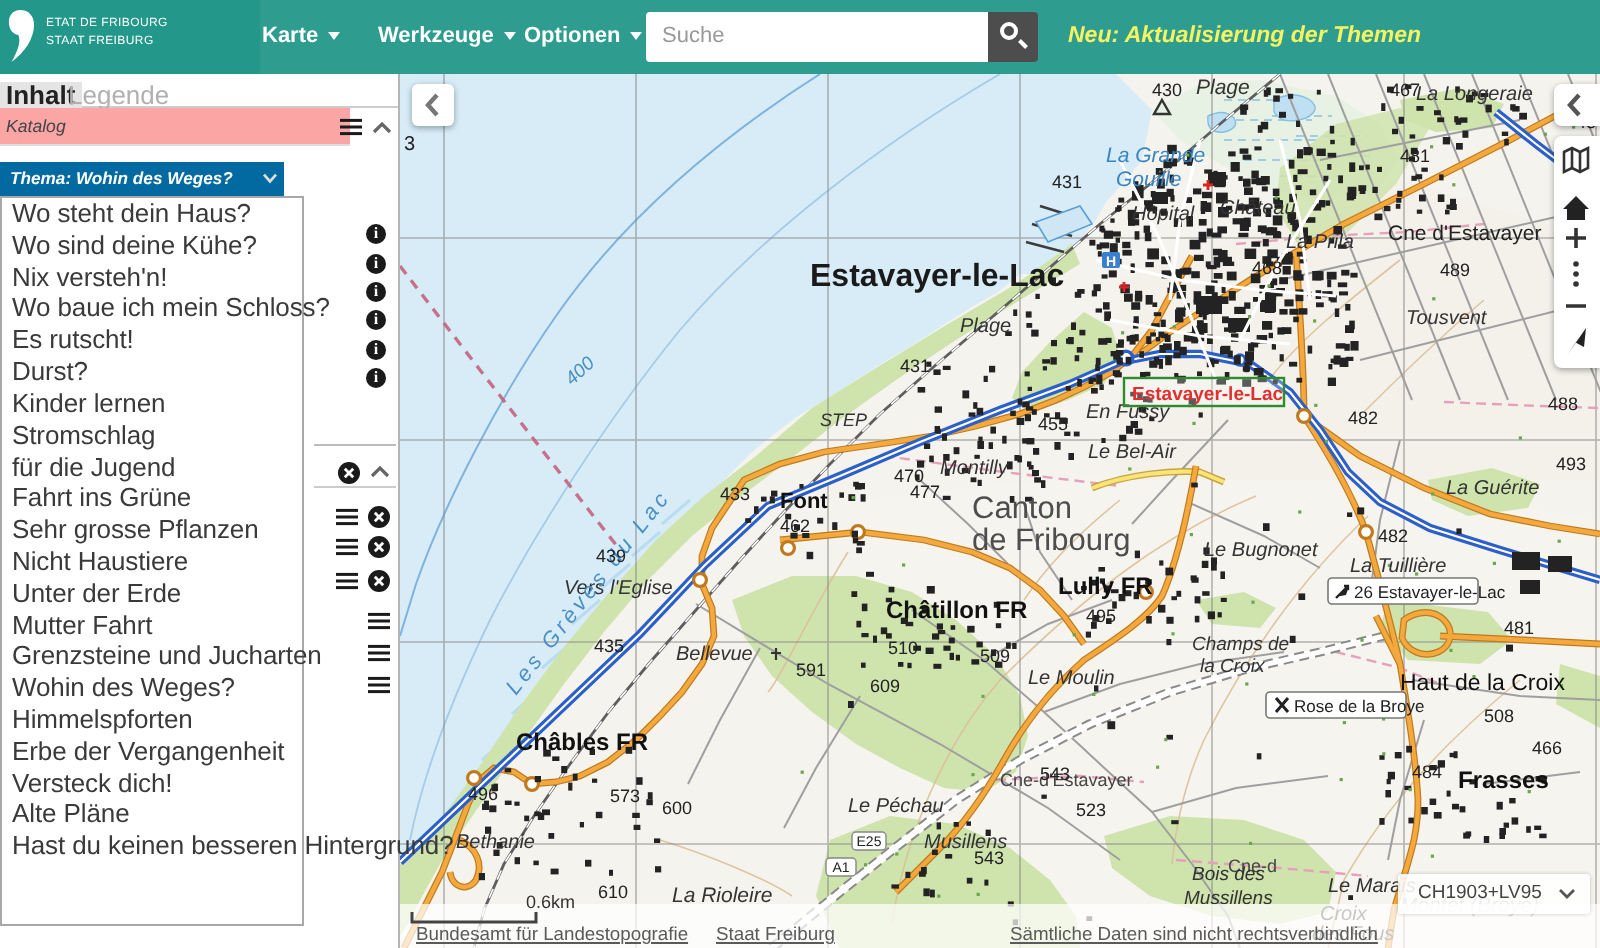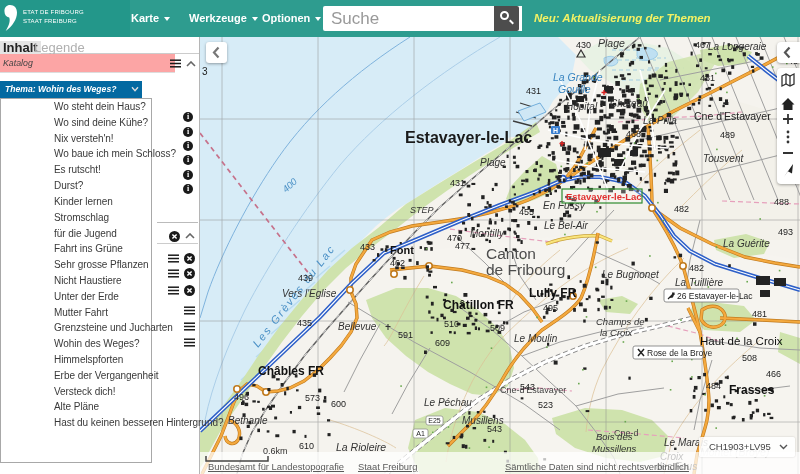--- a/index.html
+++ b/index.html
@@ -2,37 +2,37 @@
 <html><head><meta charset="utf-8">
 <style>
 *{margin:0;padding:0;box-sizing:border-box;}
 html,body{width:800px;height:474px;overflow:hidden;font-family:"Liberation Sans",sans-serif;background:#fff;}
 #page{position:relative;width:800px;height:474px;}
 #header{position:absolute;left:0;top:0;width:800px;height:37px;background:#2e9c8f;}
 #logo{position:absolute;left:0;top:0;width:130px;height:37px;background:#23978a;}
 #logoTxt{position:absolute;left:23px;top:8px;color:#fff;font-size:6px;letter-spacing:0.2px;line-height:9px;}
 .menu{position:absolute;top:0;height:37px;line-height:37px;color:#fff;font-size:11px;font-weight:bold;}
 .caret{display:inline-block;width:0;height:0;border-left:3.5px solid transparent;border-right:3.5px solid transparent;border-top:4px solid #fff;margin-left:5px;vertical-align:middle;}
-#search{position:absolute;left:323px;top:6px;width:199px;height:25px;background:#fff;border-radius:2px 0 0 2px;font-size:17px;color:#999;line-height:25px;padding-left:8px;}
+#search{position:absolute;left:323px;top:6px;width:171px;height:25px;background:#fff;border-radius:2px 0 0 2px;font-size:11px;color:#999;line-height:25px;padding-left:8px;}
 #sbtn{position:absolute;left:494px;top:6px;width:25px;height:25px;background:#4d4d4d;border-radius:0 2px 2px 0;}
 #mag{position:absolute;left:6px;top:5px;width:9px;height:9px;border:2px solid #fff;border-radius:50%;}
 #mag:after{content:"";position:absolute;left:7px;top:8px;width:5px;height:2px;background:#fff;transform:rotate(45deg);}
 #neu{position:absolute;left:534px;top:0;height:37px;line-height:37px;color:#f5f263;font-size:11.5px;font-weight:bold;font-style:italic;}
 #sidebar{position:absolute;left:0;top:37px;width:200px;height:437px;background:#fff;border-right:1px solid #b5b5b5;}
 #tabs{position:absolute;left:0;top:4px;width:199px;height:13px;border-bottom:1px solid #ccc;background:#fff;}
 .tab{position:absolute;top:0;height:13px;line-height:13px;font-size:13px;padding:0 3px;}
 #tab1{left:0px;background:#e4e4e4;color:#222;font-weight:bold;}
 #tab2{left:31px;color:#b0b0b0;}
 #katalog{position:absolute;left:0;top:17px;width:175px;height:19px;border-bottom:1px solid #ddd;background:#fca5a5;font-style:italic;}
 #katalog span{position:absolute;left:3px;top:4px;font-size:8.8px;color:#444;}
 .ic{position:absolute;}
 #thema{position:absolute;left:0px;top:43.5px;width:142px;height:17px;background:#0369a1;color:#fff;font-size:8.6px;font-weight:bold;line-height:17px;padding-left:5px;font-style:italic;}
 #thema .tcaret{position:absolute;right:3px;top:5px;width:8px;height:6px;}
 #dropdown{position:absolute;left:0;top:61px;width:152px;height:365px;background:#fff;border:1px solid #a8a8a8;}
-.li{height:15.82px;line-height:15.82px;font-size:10px;letter-spacing:-0.05px;color:#3a3a3a;padding-left:5px;white-space:nowrap;margin-left:48px;}
+.li{height:15.82px;line-height:15.82px;font-size:13px;letter-spacing:-0.05px;color:#3a3a3a;padding-left:5px;white-space:nowrap;}
 .info{position:absolute;left:183px;width:10px;height:10px;background:#1a1a1a;border-radius:50%;color:#fff;font-size:8px;font-weight:bold;text-align:center;line-height:10px;font-family:"Liberation Serif",serif;}
 #p2head{position:absolute;left:157px;top:185px;width:41px;height:22px;border-top:1px solid #bbb;border-bottom:1px solid #ccc;background:#fff;}
 .mapbtn{position:absolute;width:21px;height:21px;background:#fff;border-radius:3px;box-shadow:0 1px 3px rgba(0,0,0,0.35);}
 #rpanel{position:absolute;left:777px;top:68px;width:23px;height:116px;background:#fff;border-radius:4px 0 0 4px;box-shadow:0 1px 3px rgba(0,0,0,0.35);}
 #footer{position:absolute;left:200px;top:461px;width:600px;height:13px;font-size:9.4px;color:#5a5a5a;}
 #footer a{color:#5a5a5a;text-decoration:underline;}
 #scale{position:absolute;left:205px;top:446px;width:80px;height:18px;font-size:9px;color:#333;}
 #crs{position:absolute;left:699px;top:437px;width:96px;height:20px;background:rgba(255,255,255,0.88);border-radius:2px;font-size:9.5px;color:#444;line-height:20px;padding-left:10px;box-shadow:0 0 2px rgba(0,0,0,0.2);}
 </style></head>
 <body>

